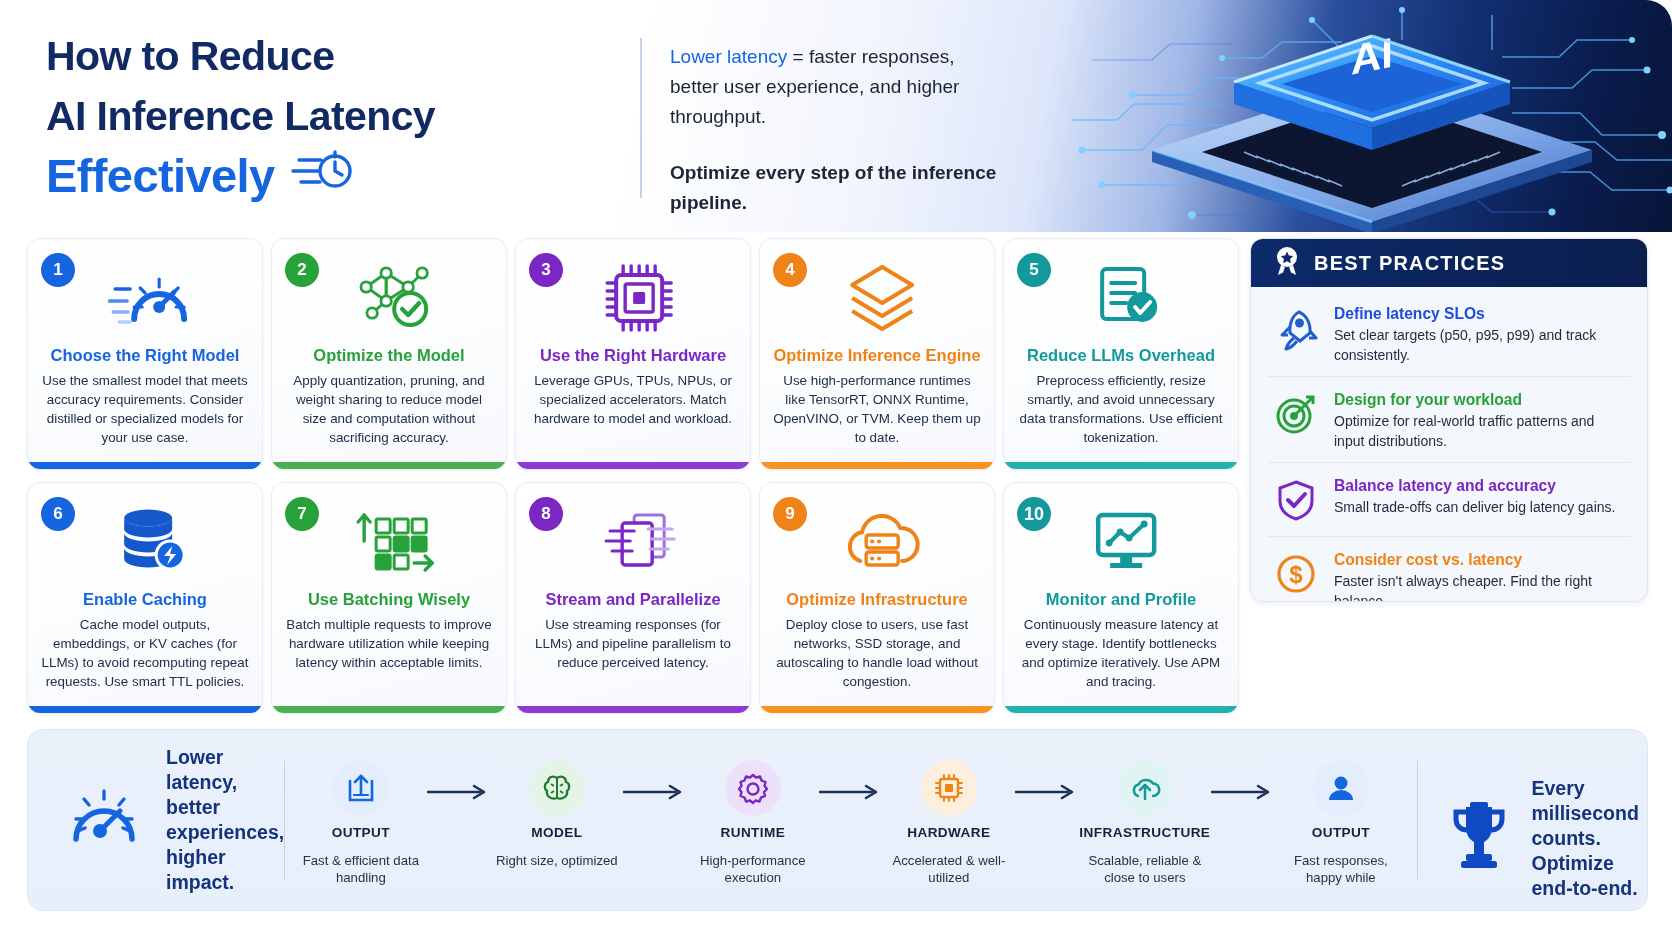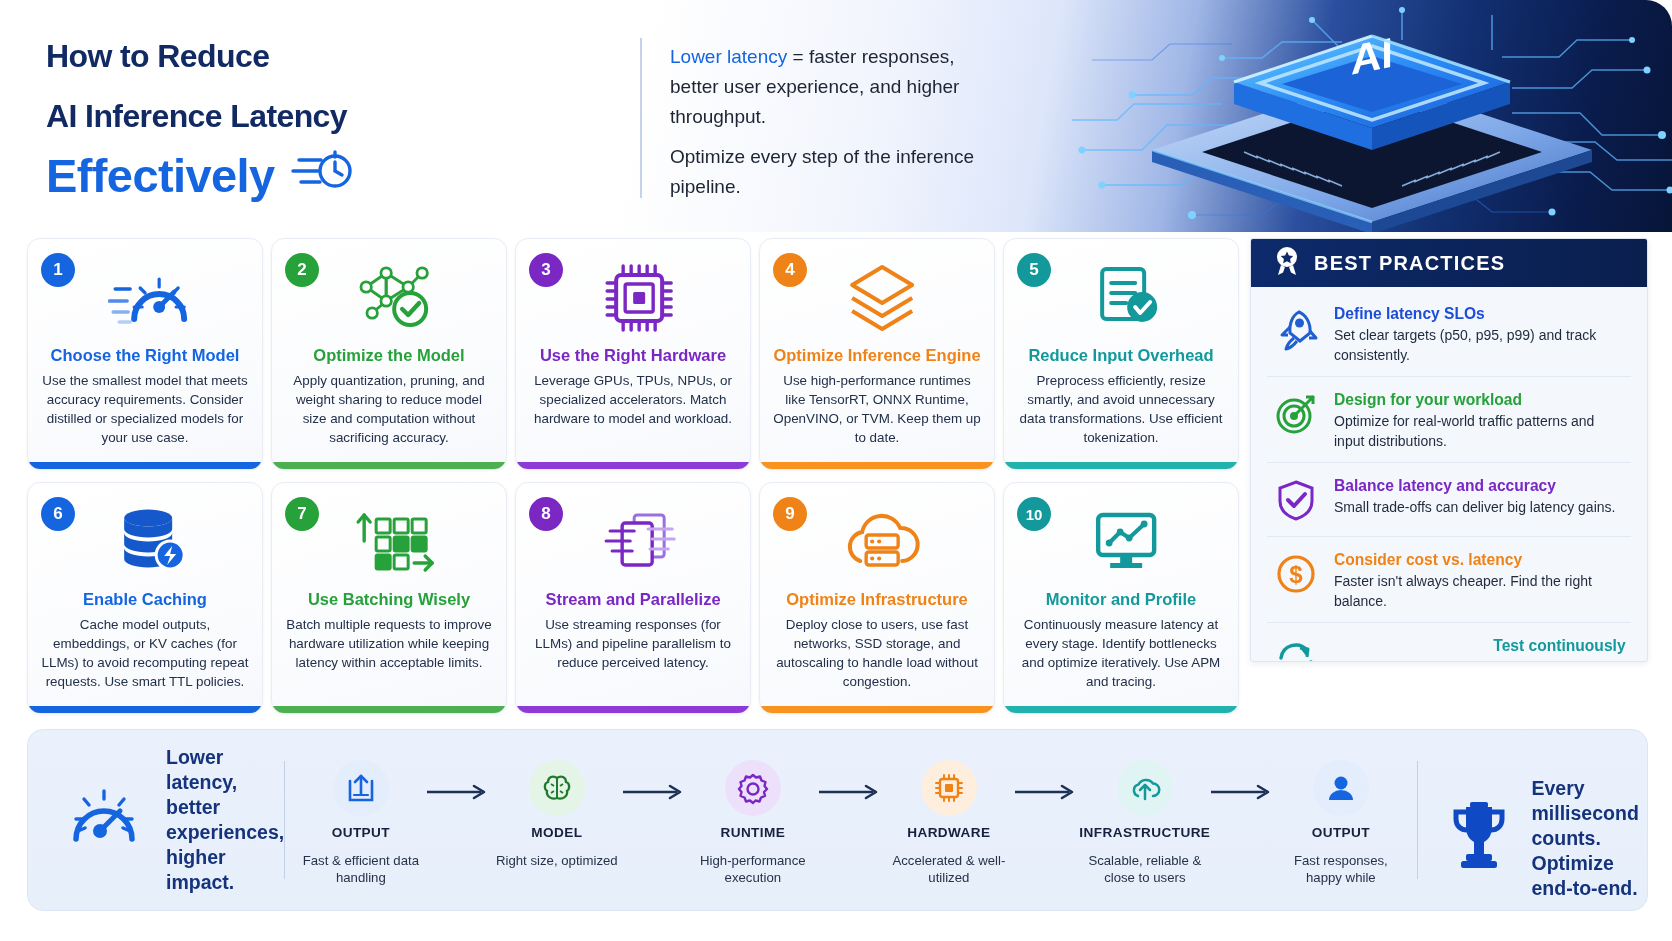--- a/index.html
+++ b/index.html
@@ -29,41 +29,41 @@
         #123072 86%, #0a1c4d 94%, #071538 100%);
     overflow: hidden;
   }
   .chip-art {
     position: absolute; right: 0; top: 0;
     width: 600px; height: 232px;
     overflow: hidden;
   }
   .title-wrap { position: absolute; left: 46px; top: 26px; }
   .title-l1, .title-l2 {
-    font-size: 32px; font-weight: bold;
+    font-size: 41px; font-weight: bold;
     color: #122a63; line-height: 60px;
     letter-spacing: -0.6px;
   }
   .title-l3 {
     font-size: 47px; font-weight: bold;
     color: #1565e0; line-height: 60px;
     letter-spacing: -0.6px;
     display: flex; align-items: center; gap: 16px;
   }
   .hdr-divider {
     position: absolute; left: 640px; top: 38px;
     width: 2px; height: 160px; background: #c6d2ea;
   }
   .hdr-text {
     position: absolute; left: 670px; top: 42px;
     width: 330px;
     font-size: 19px; line-height: 30px; color: #1d2433;
   }
   .hdr-text .hl { color: #1565e0; font-weight: normal; }
-  .hdr-text p.second { margin-top: 10px; }
+  .hdr-text p.second { margin-top: 26px; font-weight: bold; }
 
   
   .grid {
     position: absolute; left: 27px; top: 238px;
     width: 1212px;
     display: grid;
     grid-template-columns: repeat(5, 1fr);
     gap: 12px 8px;
   }
   .card {
@@ -99,22 +99,22 @@
     line-height: 20px; margin-bottom: 6px;
   }
   .card-desc {
     text-align: center; font-size: 13.4px; line-height: 19px;
     color: #22304a;
   }
 
   
   .bp {
     position: absolute; left: 1250px; top: 238px;
-    width: 398px; height: 424px;
-    border-radius: 3px;
+    width: 398px; height: 364px;
+    border-radius: 13px;
     overflow: hidden;
     background: #f4f7fc;
     border: 1px solid #dfe6f2;
     box-shadow: 0 2px 6px rgba(20,40,90,0.08);
   }
   .bp-head {
     height: 48px;
     background: linear-gradient(90deg,#0d2a6b 0%,#0b2358 60%,#0a1f4e 100%);
     display: flex; align-items: center; gap: 13px;
     padding-left: 22px;
@@ -431,21 +431,21 @@
             <g stroke="#13999b" stroke-width="4" stroke-linecap="round">
               <path d="M27 22 L51 22"></path>
                 <path d="M27 32 L51 32"></path>
                 <path d="M27 42 L42 42"></path>
             </g>
             <circle cx="58" cy="46" r="15" fill="#13999b"></circle>
             <path d="M51 46 L56 52 L66 41" fill="none" stroke="#ffffff" stroke-width="4" stroke-linecap="round" stroke-linejoin="round"></path>
           </svg>
         </div>
       </div>
-      <div class="card-title" style="color:#13999b">Reduce Input Overhead</div>
+      <div class="card-title" style="color:#13999b">Reduce LLMs Overhead</div>
       <div class="card-desc">Preprocess efficiently, resize smartly, and avoid unnecessary data transformations. Use efficient tokenization.</div>
       <div class="accent" style="background:#21b2ad"></div>
     </div>
 
     <div class="card">
       <div class="card-top">
         <div class="num" style="background:#1565e0">6</div>
         <div class="card-icon">
           <svg width="84" height="74" viewBox="0 0 84 74">
             <g fill="#1558cc">
@@ -535,21 +535,21 @@
           </svg>
         </div>
       </div>
       <div class="card-title" style="color:#ef8317">Optimize Infrastructure</div>
       <div class="card-desc">Deploy close to users, use fast networks, SSD storage, and autoscaling to handle load without congestion.</div>
       <div class="accent" style="background:#f7931e"></div>
     </div>
 
     <div class="card">
       <div class="card-top">
-        <div class="num" style="background:#13999b; font-size:15px">10</div>
+        <div class="num" style="background:#13999b; font-size:18px">10</div>
         <div class="card-icon">
           <svg width="84" height="74" viewBox="0 0 84 74">
             <rect x="14" y="10" width="56" height="40" rx="4.5" fill="none" stroke="#13999b" stroke-width="4.4"></rect>
             <path d="M25 38 L36 27 L45 33 L60 19" fill="none" stroke="#13999b" stroke-width="4" stroke-linecap="round" stroke-linejoin="round"></path>
             <g fill="#13999b">
               <circle cx="25" cy="38" r="3.4"></circle>
                 <circle cx="36" cy="27" r="3.4"></circle>
               <circle cx="45" cy="33" r="3.4"></circle>
                 <circle cx="60" cy="19" r="3.4"></circle>
             </g>

